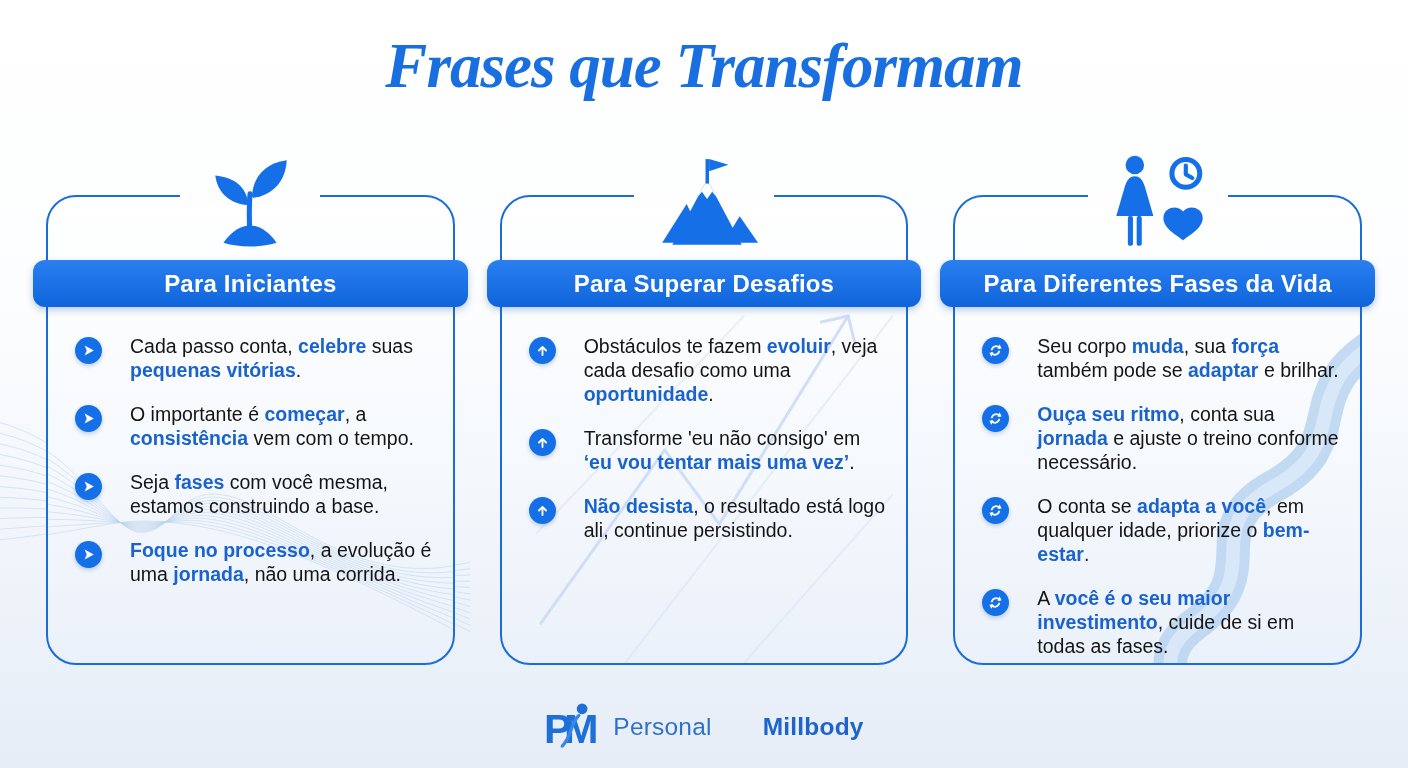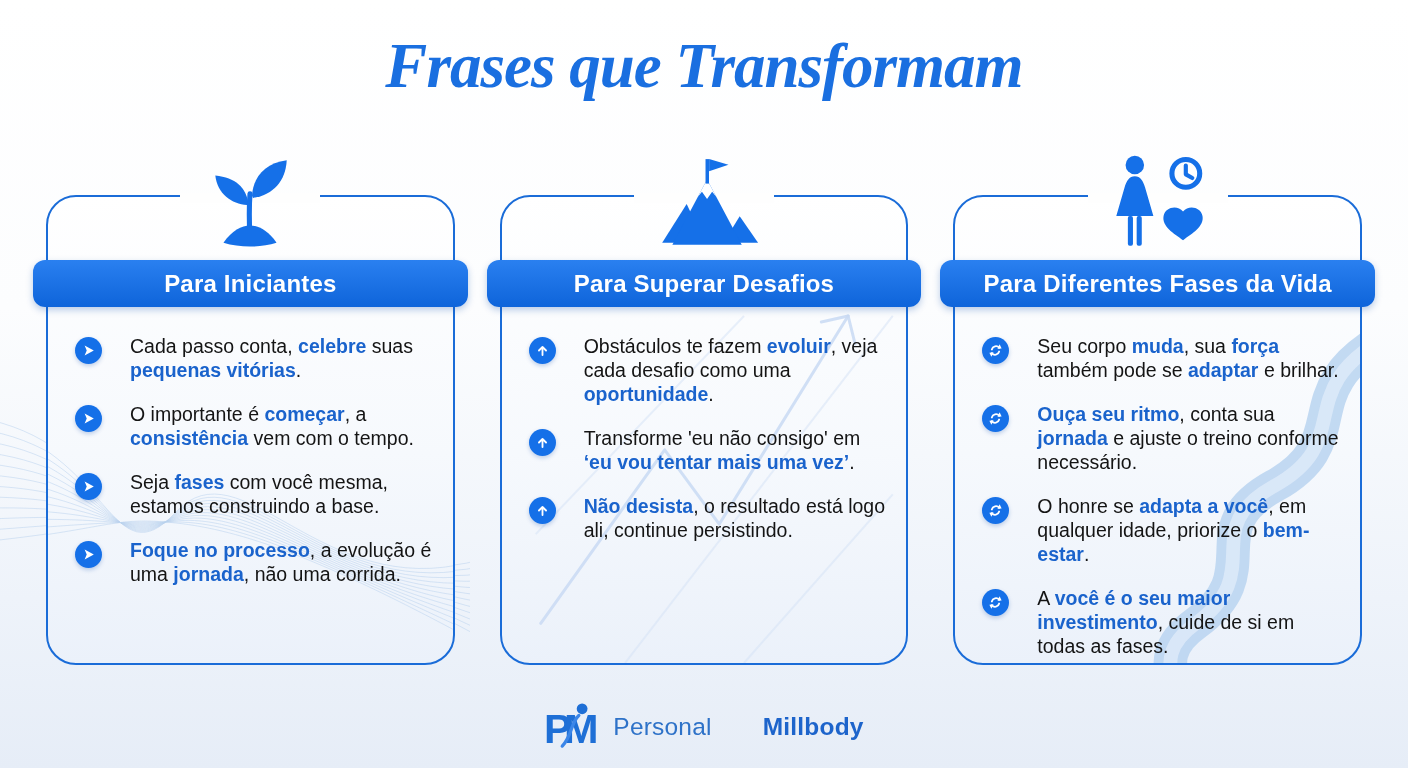--- a/index.html
+++ b/index.html
@@ -260,21 +260,21 @@
       </div>
       <div class="item">
         <span class="dot">
             <svg viewBox="0 0 24 24">
               <path class="glyph-stroke" d="M6.8 10.5 A6 6 0 0 1 17.3 8.2"></path>
               <polygon class="glyph-fill" points="17.8,3.2 20.6,9 14.8,9.6"></polygon>
               <path class="glyph-stroke" d="M17.2 13.5 A6 6 0 0 1 6.7 15.8"></path>
               <polygon class="glyph-fill" points="6.2,20.8 3.4,15 9.2,14.4"></polygon>
             </svg>
           </span>
-        <p class="item-text"><span>O honre se </span><span class="hl">adapta a você</span><span>, em qualquer idade, priorize o </span><span class="hl">bem-estar</span><span>.</span></p>
+        <p class="item-text"><span>O conta se </span><span class="hl">adapta a você</span><span>, em qualquer idade, priorize o </span><span class="hl">bem-estar</span><span>.</span></p>
       </div>
       <div class="item">
         <span class="dot">
             <svg viewBox="0 0 24 24">
               <path class="glyph-stroke" d="M6.8 10.5 A6 6 0 0 1 17.3 8.2"></path>
               <polygon class="glyph-fill" points="17.8,3.2 20.6,9 14.8,9.6"></polygon>
               <path class="glyph-stroke" d="M17.2 13.5 A6 6 0 0 1 6.7 15.8"></path>
               <polygon class="glyph-fill" points="6.2,20.8 3.4,15 9.2,14.4"></polygon>
             </svg>
           </span>

